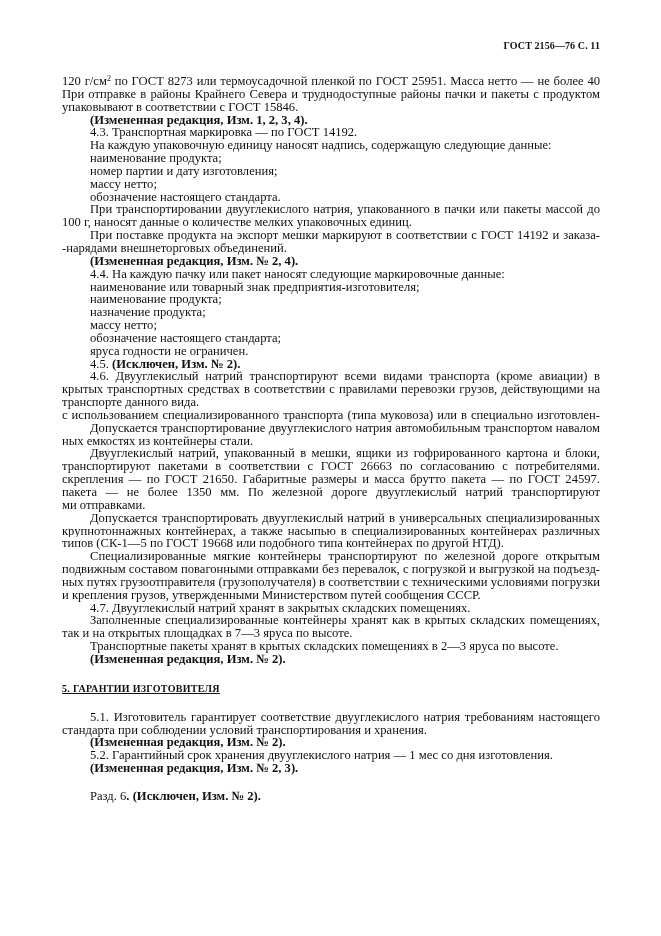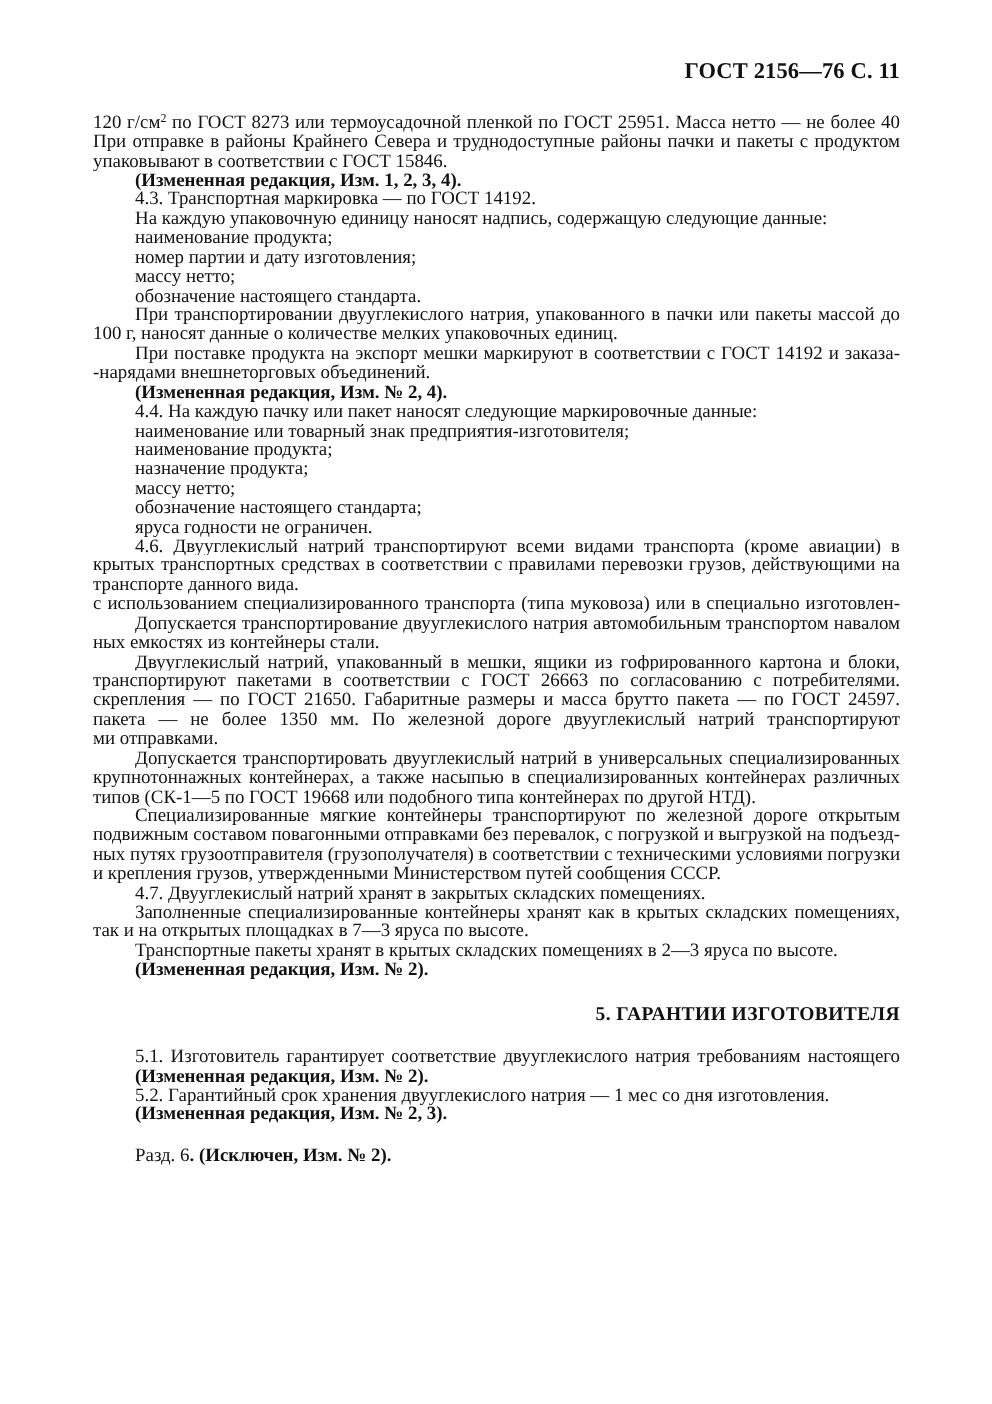--- a/index.html
+++ b/index.html
@@ -1,26 +1,26 @@
 <!DOCTYPE html>
 <html><head>
 <meta charset="utf-8">
 <style>
   html, body { margin: 0; padding: 0; background: #ffffff; }
   body { width: 661px; height: 936px; position: relative; overflow: hidden;
          font-family: "Liberation Serif", "DejaVu Serif", serif; color: #111; }
   .page { position: absolute; left: 0; top: 0; width: 661px; height: 936px; background: #fff; }
-  .header { position: absolute; top: 40px; right: 61px; font-weight: bold; font-size: 15px; letter-spacing: 0.1px; }
+  .header { position: absolute; top: 40px; right: 61px; font-weight: bold; font-size: 10px; letter-spacing: 0.1px; }
   .body { position: absolute; left: 62px; top: 75px; width: 538px; font-size: 12.6px; line-height: 12.85px; }
   .ln { display: block; white-space: nowrap; height: 12.85px; }
   .j { text-align: justify; text-align-last: justify; white-space: normal; overflow: hidden; }
   .ind { padding-left: 28px; }
   .b { font-weight: bold; }
   .gap { height: 17px; }
-  .heading { text-align: right; font-weight: bold; font-size: 13px; letter-spacing: 0.3px; height: 12.85px; }
+  .heading { text-align: left; font-weight: bold; font-size: 10px; letter-spacing: 0.3px; height: 12.85px; text-decoration: underline; }
   .gap2 { height: 15px; }
   sup { font-size: 8px; line-height: 0; vertical-align: 4px; }
 </style>
 </head>
 <body>
 
 <div class="page">
   <div class="header">ГОСТ 2156—76 С. 11</div>
 
   <div class="body">
@@ -40,20 +40,21 @@
         <div class="ln ind j">При поставке продукта на экспорт мешки маркируют в соответствии с ГОСТ 14192 и заказа-</div>
         <div class="ln ">-нарядами внешнеторговых объединений.</div>
         <div class="ln ind b">(Измененная редакция, Изм. № 2, 4).</div>
         <div class="ln ind">4.4. На каждую пачку или пакет наносят следующие маркировочные данные:</div>
         <div class="ln ind">наименование или товарный знак предприятия-изготовителя;</div>
         <div class="ln ind">наименование продукта;</div>
         <div class="ln ind">назначение продукта;</div>
         <div class="ln ind">массу нетто;</div>
         <div class="ln ind">обозначение настоящего стандарта;</div>
         <div class="ln ind">яруса годности не ограничен.</div>
+        <div class="ln ind"><span>4.5. </span><span class="b">(Исключен, Изм. № 2).</span></div>
         <div class="ln ind j">4.6. Двууглекислый натрий транспортируют всеми видами транспорта (кроме авиации) в</div>
         <div class="ln j">крытых транспортных средствах в соответствии с правилами перевозки грузов, действующими на</div>
         <div class="ln ">транспорте данного вида.</div>
         <div class="ln j">с использованием специализированного транспорта (типа муковоза) или в специально изготовлен-</div>
         <div class="ln ind j">Допускается транспортирование двууглекислого натрия автомобильным транспортом навалом</div>
         <div class="ln ">ных емкостях из контейнеры стали.</div>
         <div class="ln ind j">Двууглекислый натрий, упакованный в мешки, ящики из гофрированного картона и блоки,</div>
         <div class="ln j">транспортируют пакетами в соответствии с ГОСТ 26663 по согласованию с потребителями. Средства</div>
         <div class="ln j">скрепления — по ГОСТ 21650. Габаритные размеры и масса брутто пакета — по ГОСТ 24597. Высота</div>
         <div class="ln j">пакета — не более 1350 мм. По железной дороге двууглекислый натрий транспортируют повагонны-</div>
@@ -69,20 +70,21 @@
         <div class="ln ind j">Заполненные специализированные контейнеры хранят как в крытых складских помещениях,</div>
         <div class="ln ">так и на открытых площадках в 7—3 яруса по высоте.</div>
         <div class="ln ind">Транспортные пакеты хранят в крытых складских помещениях в 2—3 яруса по высоте.</div>
         <div class="ln ind b">(Измененная редакция, Изм. № 2).</div>
       </div>
     <div class="gap"></div>
     <div class="heading">5. ГАРАНТИИ ИЗГОТОВИТЕЛЯ</div>
     <div class="gap2"></div>
     <div id="sec5">
         <div class="ln ind j">5.1. Изготовитель гарантирует соответствие двууглекислого натрия требованиям настоящего</div>
+        <div class="ln ">стандарта при соблюдении условий транспортирования и хранения.</div>
         <div class="ln ind b">(Измененная редакция, Изм. № 2).</div>
         <div class="ln ind">5.2. Гарантийный срок хранения двууглекислого натрия — 1 мес со дня изготовления.</div>
         <div class="ln ind b">(Измененная редакция, Изм. № 2, 3).</div>
       </div>
     <div class="gap2"></div>
     <div class="ln ind">
       <span>Разд. 6</span><span class="b">. (Исключен, Изм. № 2).</span>
     </div>
   </div>
 </div>

